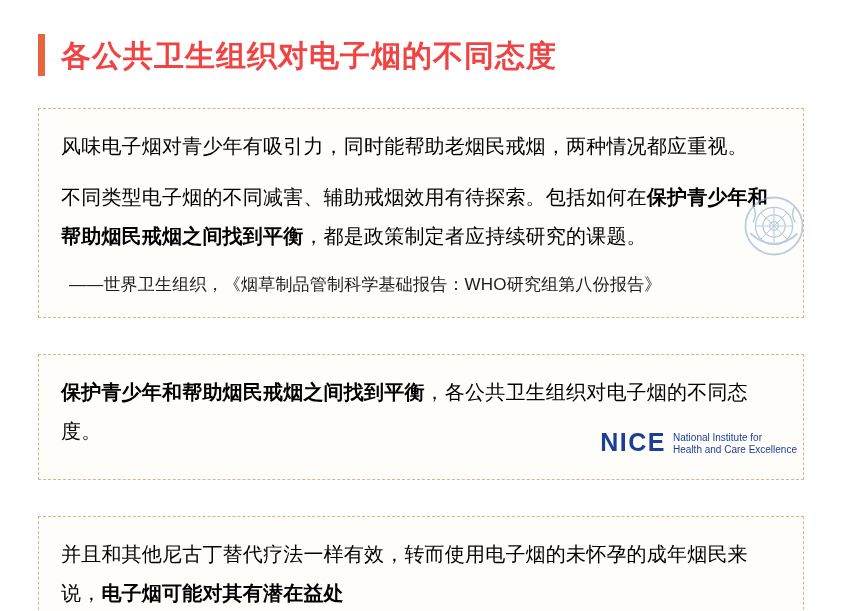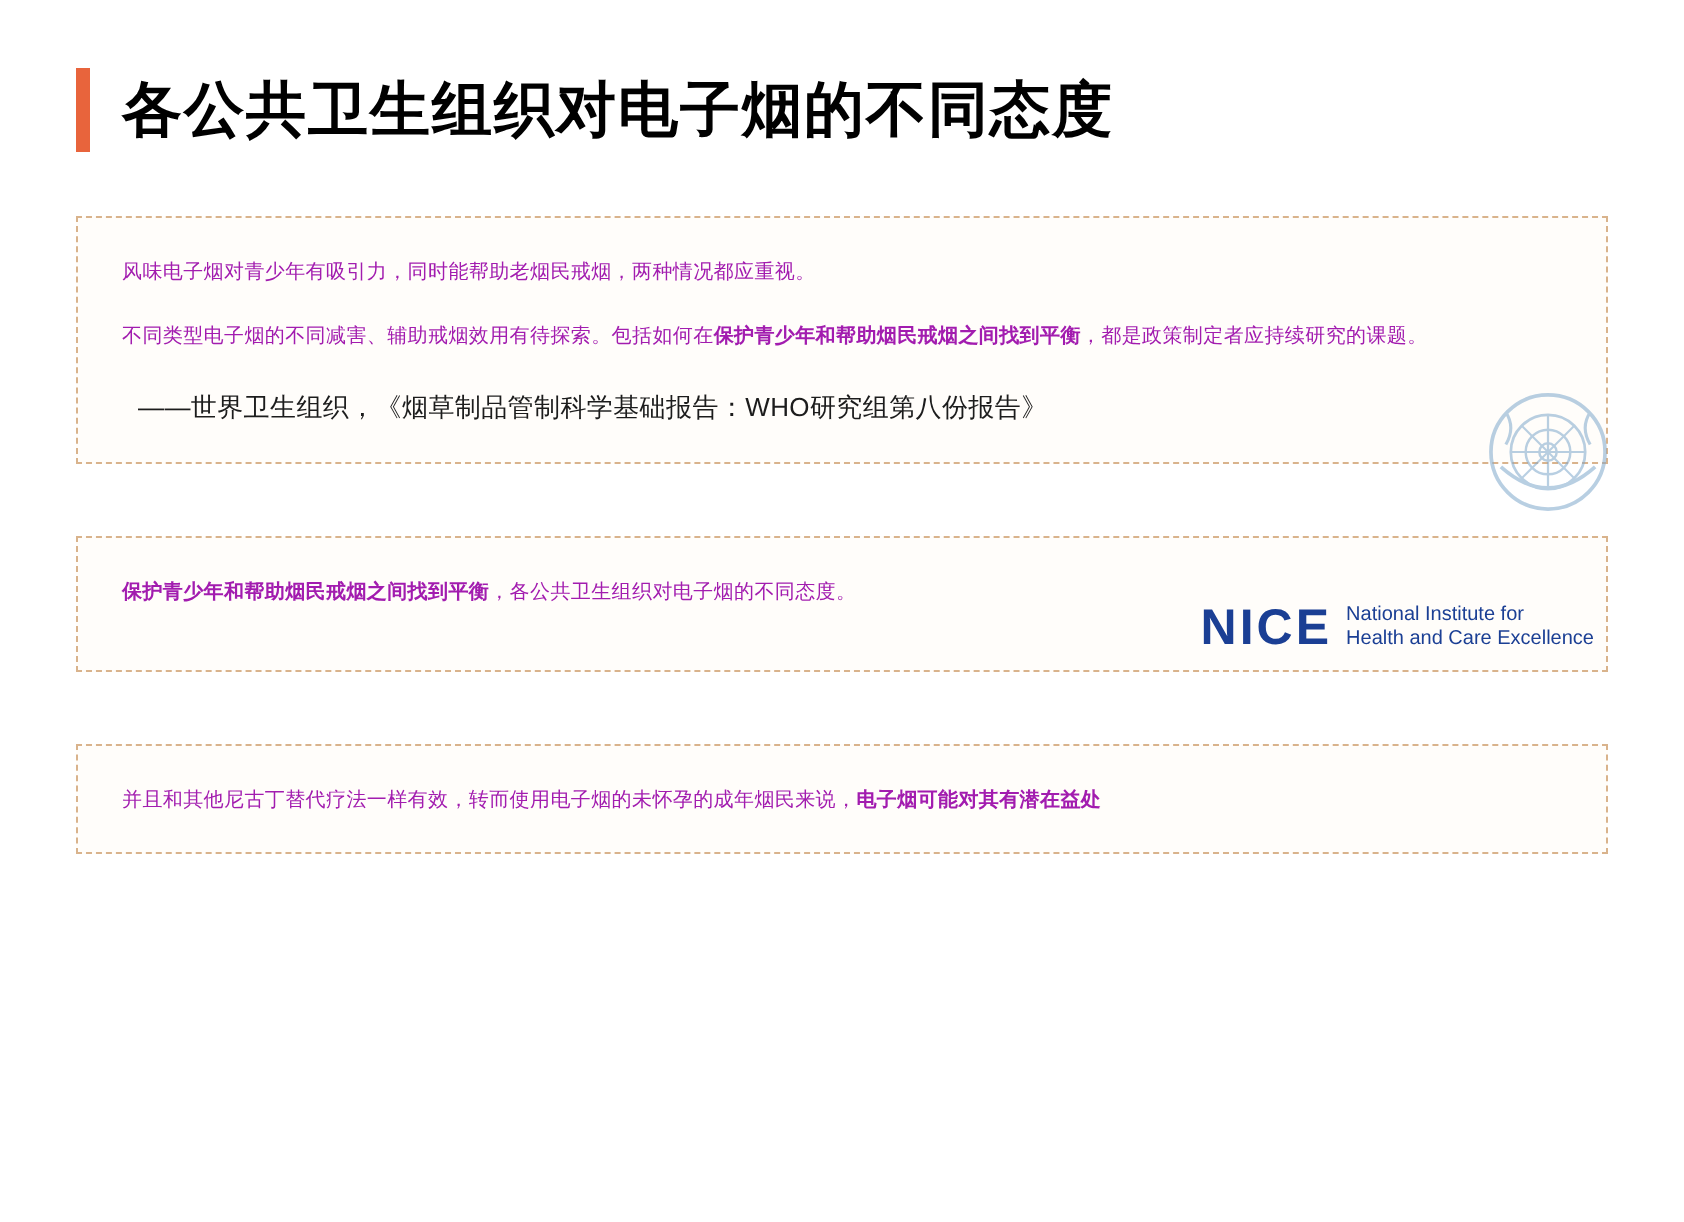--- a/index.html
+++ b/index.html
@@ -31,71 +31,71 @@
     width: 7px;
     height: 42px;
     background: #e8643c;
     margin-right: 16px;
     flex: 0 0 auto;
   }
   .title-text {
     font-size: 30px;
     font-weight: bold;
     letter-spacing: 1px;
-    color: #000000;
+    color: #ef4444;
     line-height: 1.1;
     white-space: nowrap;
   }
 
   
   .card {
     position: relative;
     margin: 0 38px 0 38px;
     border: 1px dashed #d9b38c;
     background: #fffdfa;
     box-sizing: border-box;
     padding: 18px 22px 16px 22px;
   }
   .card.c1 { margin-top: 32px; }
   .card.c2 { margin-top: 36px; }
   .card.c3 { margin-top: 36px; }
 
   .para {
-    font-size: 10px;
+    font-size: 20px;
     line-height: 1.95;
-    color: #a21caf;
+    color: #000000;
     margin: 0 0 12px 0;
     letter-spacing: 0.2px;
   }
   .para:last-child { margin-bottom: 0; }
   .para b { font-weight: bold; }
 
   .source {
-    font-size: 13px;
+    font-size: 17px;
     line-height: 1.8;
     color: #1c1c1c;
     margin: 14px 0 0 8px;
     letter-spacing: 0.2px;
   }
 
   
   .logo-un {
     position: absolute;
     right: -2px;
     top: 86px;
     width: 62px;
     height: 62px;
     opacity: 0.55;
   }
   .logo-nice {
     position: absolute;
     right: 6px;
-    bottom: 6px;
+    bottom: 22px;
     display: flex;
-    align-items: center;
+    align-items: flex-end;
     gap: 7px;
   }
   .nice-word {
     font-size: 25px;
     font-weight: bold;
     color: #1b3f94;
     letter-spacing: 1.5px;
     font-family: "Liberation Sans", sans-serif;
   }
   .nice-sub {

